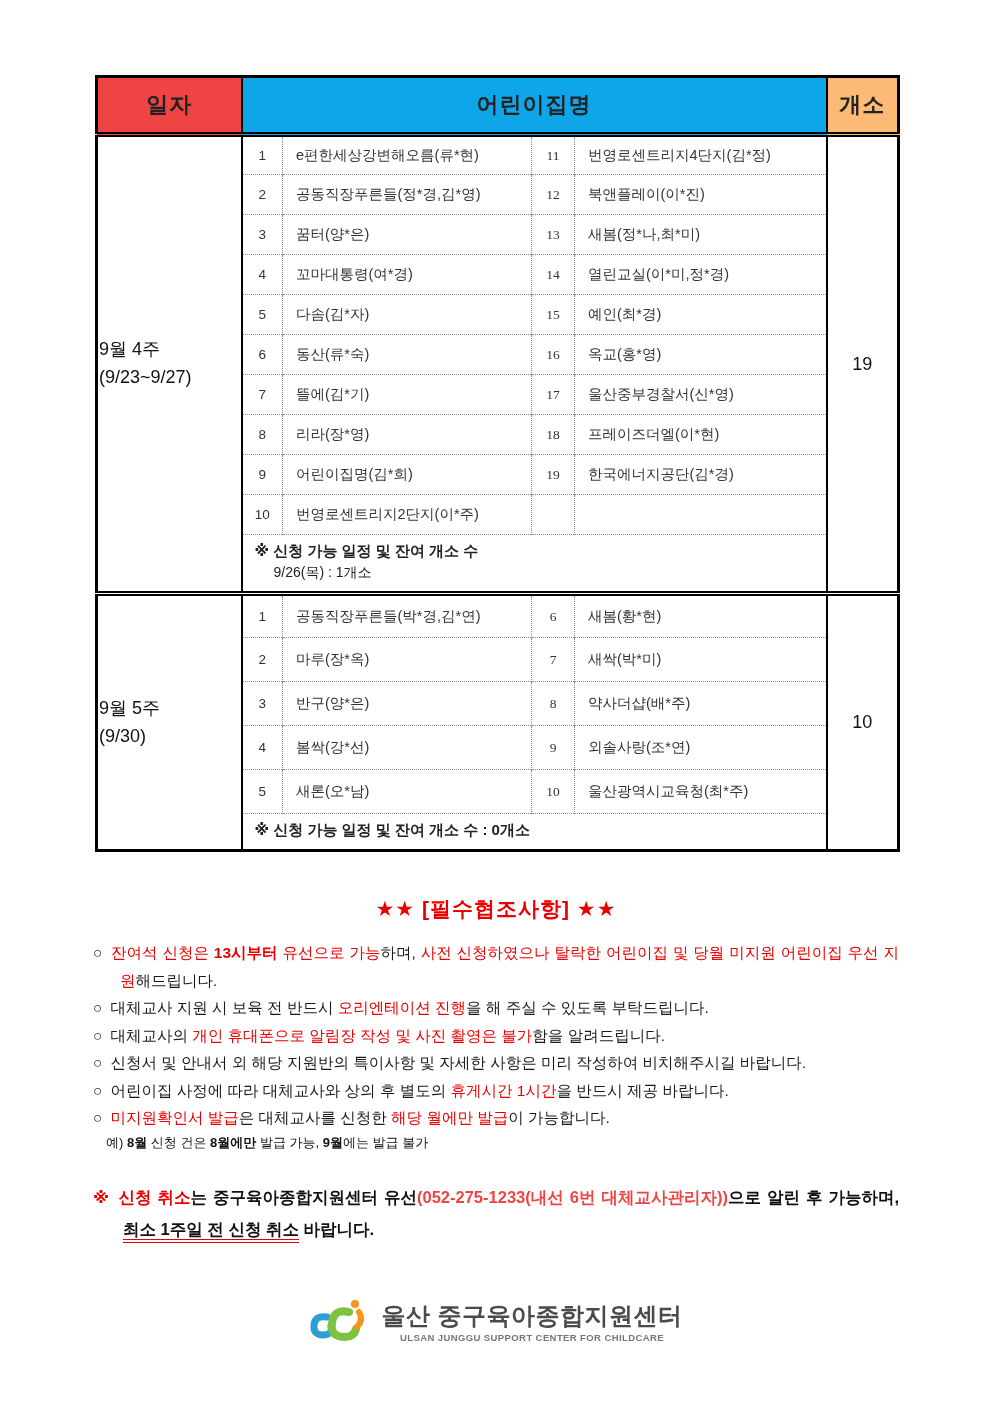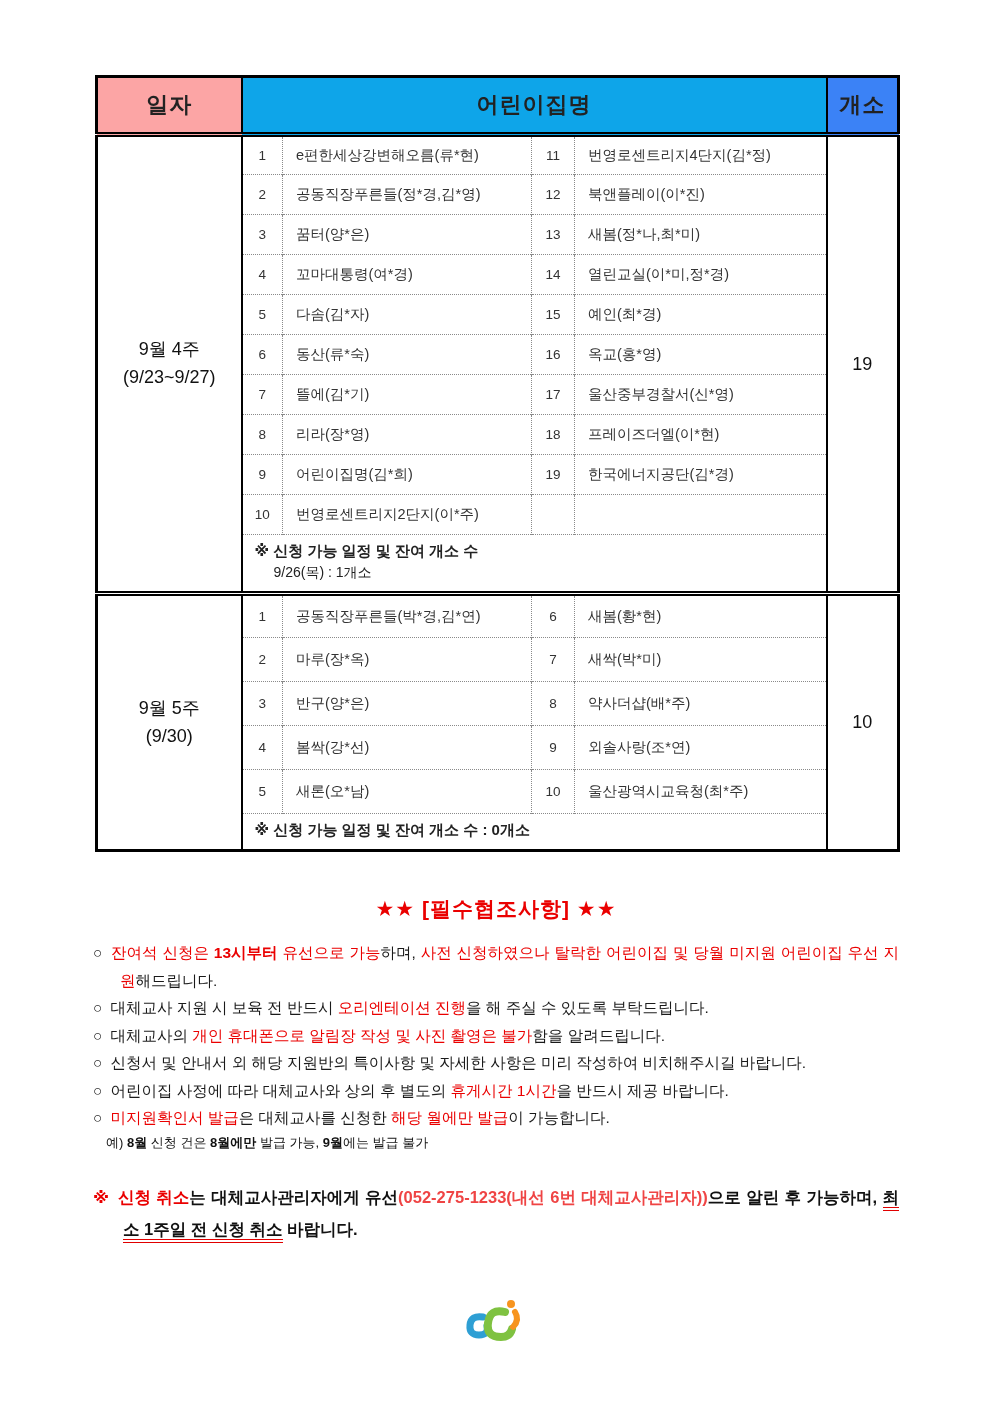--- a/index.html
+++ b/index.html
@@ -19,29 +19,29 @@
     border-bottom:5px double #000;letter-spacing:1px;
   }
   th.h-date{border-right:2px solid #000;}
   th.h-count{border-left:2px solid #000;}
   tbody td{border-top:1px dotted #8a8a8a;vertical-align:middle;color:#333;}
   tbody tr:first-child > td{border-top:0;}
   td.sep{border-top:5px double #000 !important;}
   tr.w0{height:40px;}
   tr.w1{height:44px;}
   td.date-cell{
-    border-right:2px solid #000;text-align:center;
+    border-right:2px solid #000;text-align:left;
     font-size:18px;line-height:1.55;color:#111;
   }
   td.count-cell{
     border-left:2px solid #000;text-align:center;
     font-size:18px;color:#111;
   }
   td.num{text-align:center;font-size:13.5px;}
-  td.num.n2{border-left:1px dotted #8a8a8a;}
+  td.num.n2{border-left:1px dotted #8a8a8a;font-family:Liberation Serif, serif;}
   td.name{border-left:1px dotted #8a8a8a;text-align:left;padding-left:13px;font-size:14.5px;}
   td.note{padding:7px 0 9px 12px;font-size:15px;color:#222;margin-top:20px;}
   td.note .note-sub{font-weight:normal;font-size:14px;margin:3px 0 0 19px;}
   .bold{font-weight:bold;}
   
   .notice{width:806px;margin:43px 0 0 93px;}
   .notice-title{
     text-align:center;font-size:21px;font-weight:bold;
     margin:0 0 16px 0;letter-spacing:1px;
   }
@@ -74,23 +74,23 @@
     <colgroup>
       <col style="width:145px">
         <col style="width:41px">
         <col style="width:249px">
       <col style="width:43px">
         <col style="width:252px">
         <col style="width:72px">
     </colgroup>
     <thead>
       <tr>
-        <th class="h-date" style="background:#fca5a5">일자</th>
+        <th class="h-date" style="background:#ef4444">일자</th>
         <th class="h-name" style="background:#0ea5e9" colspan="4">어린이집명</th>
-        <th class="h-count" style="background:#3b82f6">개소</th>
+        <th class="h-count" style="background:#fdba74">개소</th>
       </tr>
     </thead>
   <tbody>
         <tr class="w0">
           <td class="date-cell" rowspan="11">
             <div>9월 4주</div>
             <div>(9/23~9/27)</div>
           </td>
           <td class="num n1">1</td>
           <td class="name">e편한세상강변해오름(류*현)</td>
@@ -208,25 +208,29 @@
   <div class="notice-title red">★★ [필수협조사항] ★★</div>
   <div>
       <p class="bullet"><span class="marker">○</span><span class="red">잔여석 신청은 </span><span class="red bold">13시부터</span><span class="red"> 유선으로 가능</span><span>하며, </span><span class="red">사전 신청하였으나 탈락한 어린이집 및 당월 미지원 어린이집 우선 지원</span><span>해드립니다.</span></p>
       <p class="bullet"><span class="marker">○</span><span>대체교사 지원 시 보육 전 반드시 </span><span class="red">오리엔테이션 진행</span><span>을 해 주실 수 있도록 부탁드립니다.</span></p>
       <p class="bullet"><span class="marker">○</span><span>대체교사의 </span><span class="red">개인 휴대폰으로 알림장 작성 및 사진 촬영은 불가</span><span>함을 알려드립니다.</span></p>
       <p class="bullet"><span class="marker">○</span><span>신청서 및 안내서 외 해당 지원반의 특이사항 및 자세한 사항은 미리 작성하여 비치해주시길 바랍니다.</span></p>
       <p class="bullet"><span class="marker">○</span><span>어린이집 사정에 따라 대체교사와 상의 후 별도의 </span><span class="red">휴게시간 1시간</span><span>을 반드시 제공 바랍니다.</span></p>
       <p class="bullet"><span class="marker">○</span><span class="red">미지원확인서 발급</span><span>은 대체교사를 신청한 </span><span class="red">해당 월에만 발급</span><span>이 가능합니다.</span></p>
     </div>
   <p class="example"><span>예) </span><span class="bold">8월</span><span> 신청 건은 </span><span class="bold">8월에만</span><span> 발급 가능, </span><span class="bold">9월</span><span>에는 발급 불가</span></p>
-  <p class="cancel"><span class="marker red">※</span><span><span class="red">신청 취소</span><span>는 대체교사관리자에게 유선</span><span class="blue">(052-275-1233(내선 6번 대체교사관리자))</span><span>으로 알린 후 가능하며, </span><span class="dbl-underline">최소 1주일 전 신청 취소</span><span> 바랍니다.</span></span></p>
+  <p class="cancel"><span class="marker red">※</span><span><span class="red">신청 취소</span><span>는 중구육아종합지원센터 유선</span><span class="blue">(052-275-1233(내선 6번 대체교사관리자))</span><span>으로 알린 후 가능하며, </span><span class="dbl-underline">최소 1주일 전 신청 취소</span><span> 바랍니다.</span></span></p>
 </div>
 
 <div class="footer">
   <span>
     <svg width="62" height="52" viewBox="0 0 62 52">
       <path d="M18 22 Q6 20 5 30 Q4 40 14 40 Q24 40 22 31" stroke="#2e9fd4" stroke-width="7" fill="none" stroke-linecap="round"></path>
       <path d="M40 17 Q25 13 23 28 Q21 42 36 42 Q45 42 47 34" stroke="#7fc241" stroke-width="8" fill="none" stroke-linecap="round"></path>
       <path d="M48 32 Q55 25 50 17" stroke="#f7941e" stroke-width="6" fill="none" stroke-linecap="round"></path>
       <circle cx="46" cy="9" r="4" fill="#f7941e"></circle>
     </svg>
   </span>
+  <span class="org-text">
+    <div class="org-kr">울산 중구육아종합지원센터</div>
+    <div class="org-en">ULSAN JUNGGU SUPPORT CENTER FOR CHILDCARE</div>
+  </span>
 </div>
 
 </body></html>

